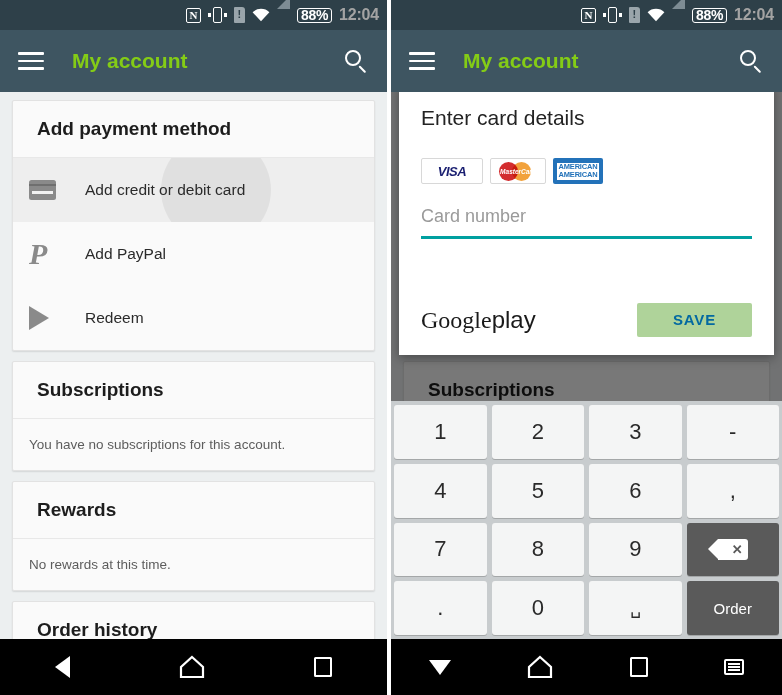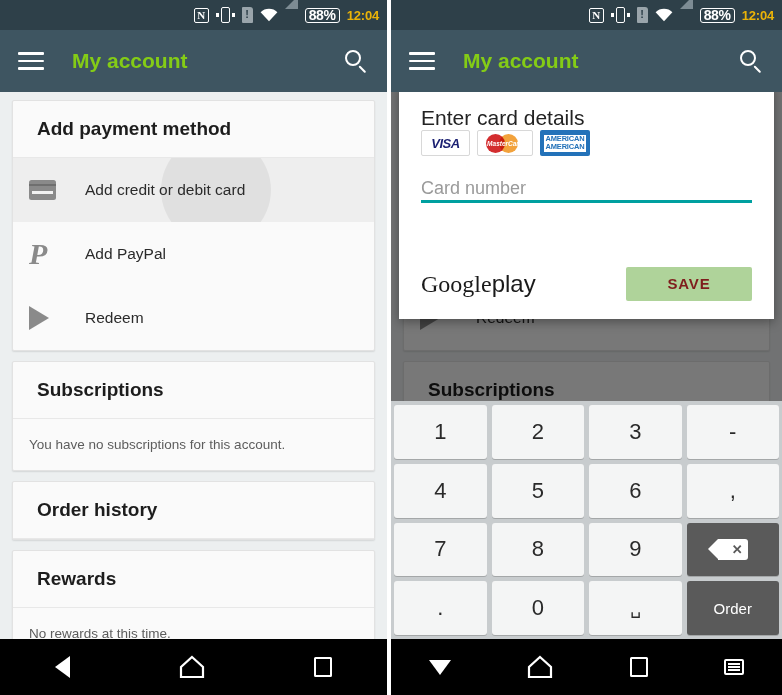--- a/index.html
+++ b/index.html
@@ -44,21 +44,21 @@
     border-bottom: 13px solid transparent; position: relative; }
   .sig-tri::after {
     content: ""; position: absolute; left: -13px; top: -13px;
     width: 0; height: 0; border-left: 13px solid transparent; border-bottom: 13px solid #7d8c94;
   }
   .batt {
     border: 1.8px solid #fff; border-radius: 3px; padding: 0 3px; height: 15px;
     display: flex; align-items: center; color: #fff;
     font-size: 14px; font-weight: bold; letter-spacing: -0.3px;
   }
-  .clock { color: #eab308; font-size: 13px; font-weight: bold; letter-spacing: -0.2px; }
+  .clock { color: #a3a3a3; font-size: 16px; font-weight: bold; letter-spacing: -0.2px; }
 
   
   .toolbar {
     height: 62px; background: #3e5561;
     display: flex; align-items: center; padding: 0 18px;
     position: relative; z-index: 40;
   }
   .hamburger { width: 26px; display: flex; flex-direction: column; gap: 5px; cursor: pointer; }
   .hamburger i { display: block; height: 2.5px; background: #fff; border-radius: 1px; }
   .tb-title { color: #84cc16; font-size: 21px; font-weight: bold; margin-left: 28px; flex: 1; }
@@ -136,51 +136,51 @@
   
   .scrim {
     position: absolute; left: 0; top: 0; width: 100%; height: 639px;
     background: rgba(0,0,0,0.52); z-index: 30;
   }
   .dialog {
     position: absolute; left: 8px; top: 86px; width: 375px;
     background: #fff; z-index: 35; padding: 20px 22px 18px 22px;
     box-shadow: 0 3px 10px rgba(0,0,0,0.35);
   }
-  .dlg-title { font-size: 21px; color: #232323; margin-bottom: 0; }
+  .dlg-title { font-size: 21px; color: #232323; margin-bottom: 28px; }
   .brands { display: flex; gap: 7px; margin-bottom: 22px; }
   .brand { height: 26px; border-radius: 2px; display: flex; align-items: center;
     justify-content: center; overflow: hidden; }
   .brand-visa {
-    width: 49px; background: #fff; border: 1px solid #d8d8d8;
+    width: 62px; background: #fff; border: 1px solid #d8d8d8;
     color: #1a1f71; font-size: 13px; font-weight: bold; font-style: italic;
     letter-spacing: -0.5px;
   }
   .brand-mc { width: 56px; background: #fff; border: 1px solid #d8d8d8; position: relative; }
   .mc-c1, .mc-c2 { position: absolute; top: 3px; width: 19px; height: 19px; border-radius: 50%; }
   .mc-c1 { left: 8px; background: #d32d2f; }
   .mc-c2 { left: 21px; background: #f2a23c; mix-blend-mode: multiply; }
   .mc-txt { position: absolute; left: 0; top: 9px; width: 100%; text-align: center;
     font-size: 6.5px; font-weight: bold; color: #fff; font-style: italic; z-index: 3; }
   .brand-ax {
     width: 50px; background: #2372b9; color: #fff; flex-direction: column;
     line-height: 8.5px; padding: 2px 0;
   }
   .ax-l { display: block; font-size: 7.5px; font-weight: bold; background: #fff;
     color: #2372b9; width: 42px; text-align: center; letter-spacing: -0.2px; }
-  .field-label { font-size: 18px; color: #9a9a9a; padding-bottom: 1px; }
+  .field-label { font-size: 18px; color: #9a9a9a; padding-bottom: 9px; }
   .field-underline { height: 2.5px; background: #00a0a0; }
   .dlg-foot { display: flex; align-items: center; justify-content: space-between;
     margin-top: 64px; }
   .gplay { font-size: 24px; color: #1a1a1a; }
   .gplay .g { font-family: "Liberation Serif", serif; }
   .gplay .p { font-family: "Liberation Sans", sans-serif; font-weight: 300; text-align: right; }
   .save-btn {
-    background: #afd39a; color: #7f1d1d; border: none; border-radius: 2px;
-    width: 126px; height: 34px; font-size: 15px; font-weight: bold;
+    background: #afd39a; color: #0369a1; border: none; border-radius: 2px;
+    width: 115px; height: 34px; font-size: 15px; font-weight: bold;
     letter-spacing: 0.8px; cursor: pointer;
   }
 
   
   .keypad {
     position: absolute; left: 0; bottom: 56px; width: 100%; height: 238px;
     background: #c8ccce; z-index: 50;
     display: grid; grid-template-columns: repeat(4, 1fr); grid-template-rows: repeat(4, 1fr);
     gap: 5px; padding: 4px 3px;
   }
@@ -278,26 +278,26 @@
           <div class="pm-label">Redeem</div>
         </div>
       </div>
 
       <div class="card">
         <div class="card-head">Subscriptions</div>
         <div class="card-body">You have no subscriptions for this account.</div>
       </div>
 
       <div class="card">
-        <div class="card-head">Order history</div>
-      </div>
-
-      <div class="card">
         <div class="card-head">Rewards</div>
         <div class="card-body">No rewards at this time.</div>
+      </div>
+
+      <div class="card">
+        <div class="card-head">Order history</div>
       </div>
     </div>
 
     <div class="navbar">
       <div class="nav-back"></div>
       <svg class="nav-home" width="26" height="24" viewBox="0 0 26 24">
         <path d="M13 2 L24 12 L24 22 L2 22 L2 12 Z" fill="none" stroke="#fff" stroke-width="2.2"></path>
       </svg>
       <div class="nav-recent"></div>
     </div>

